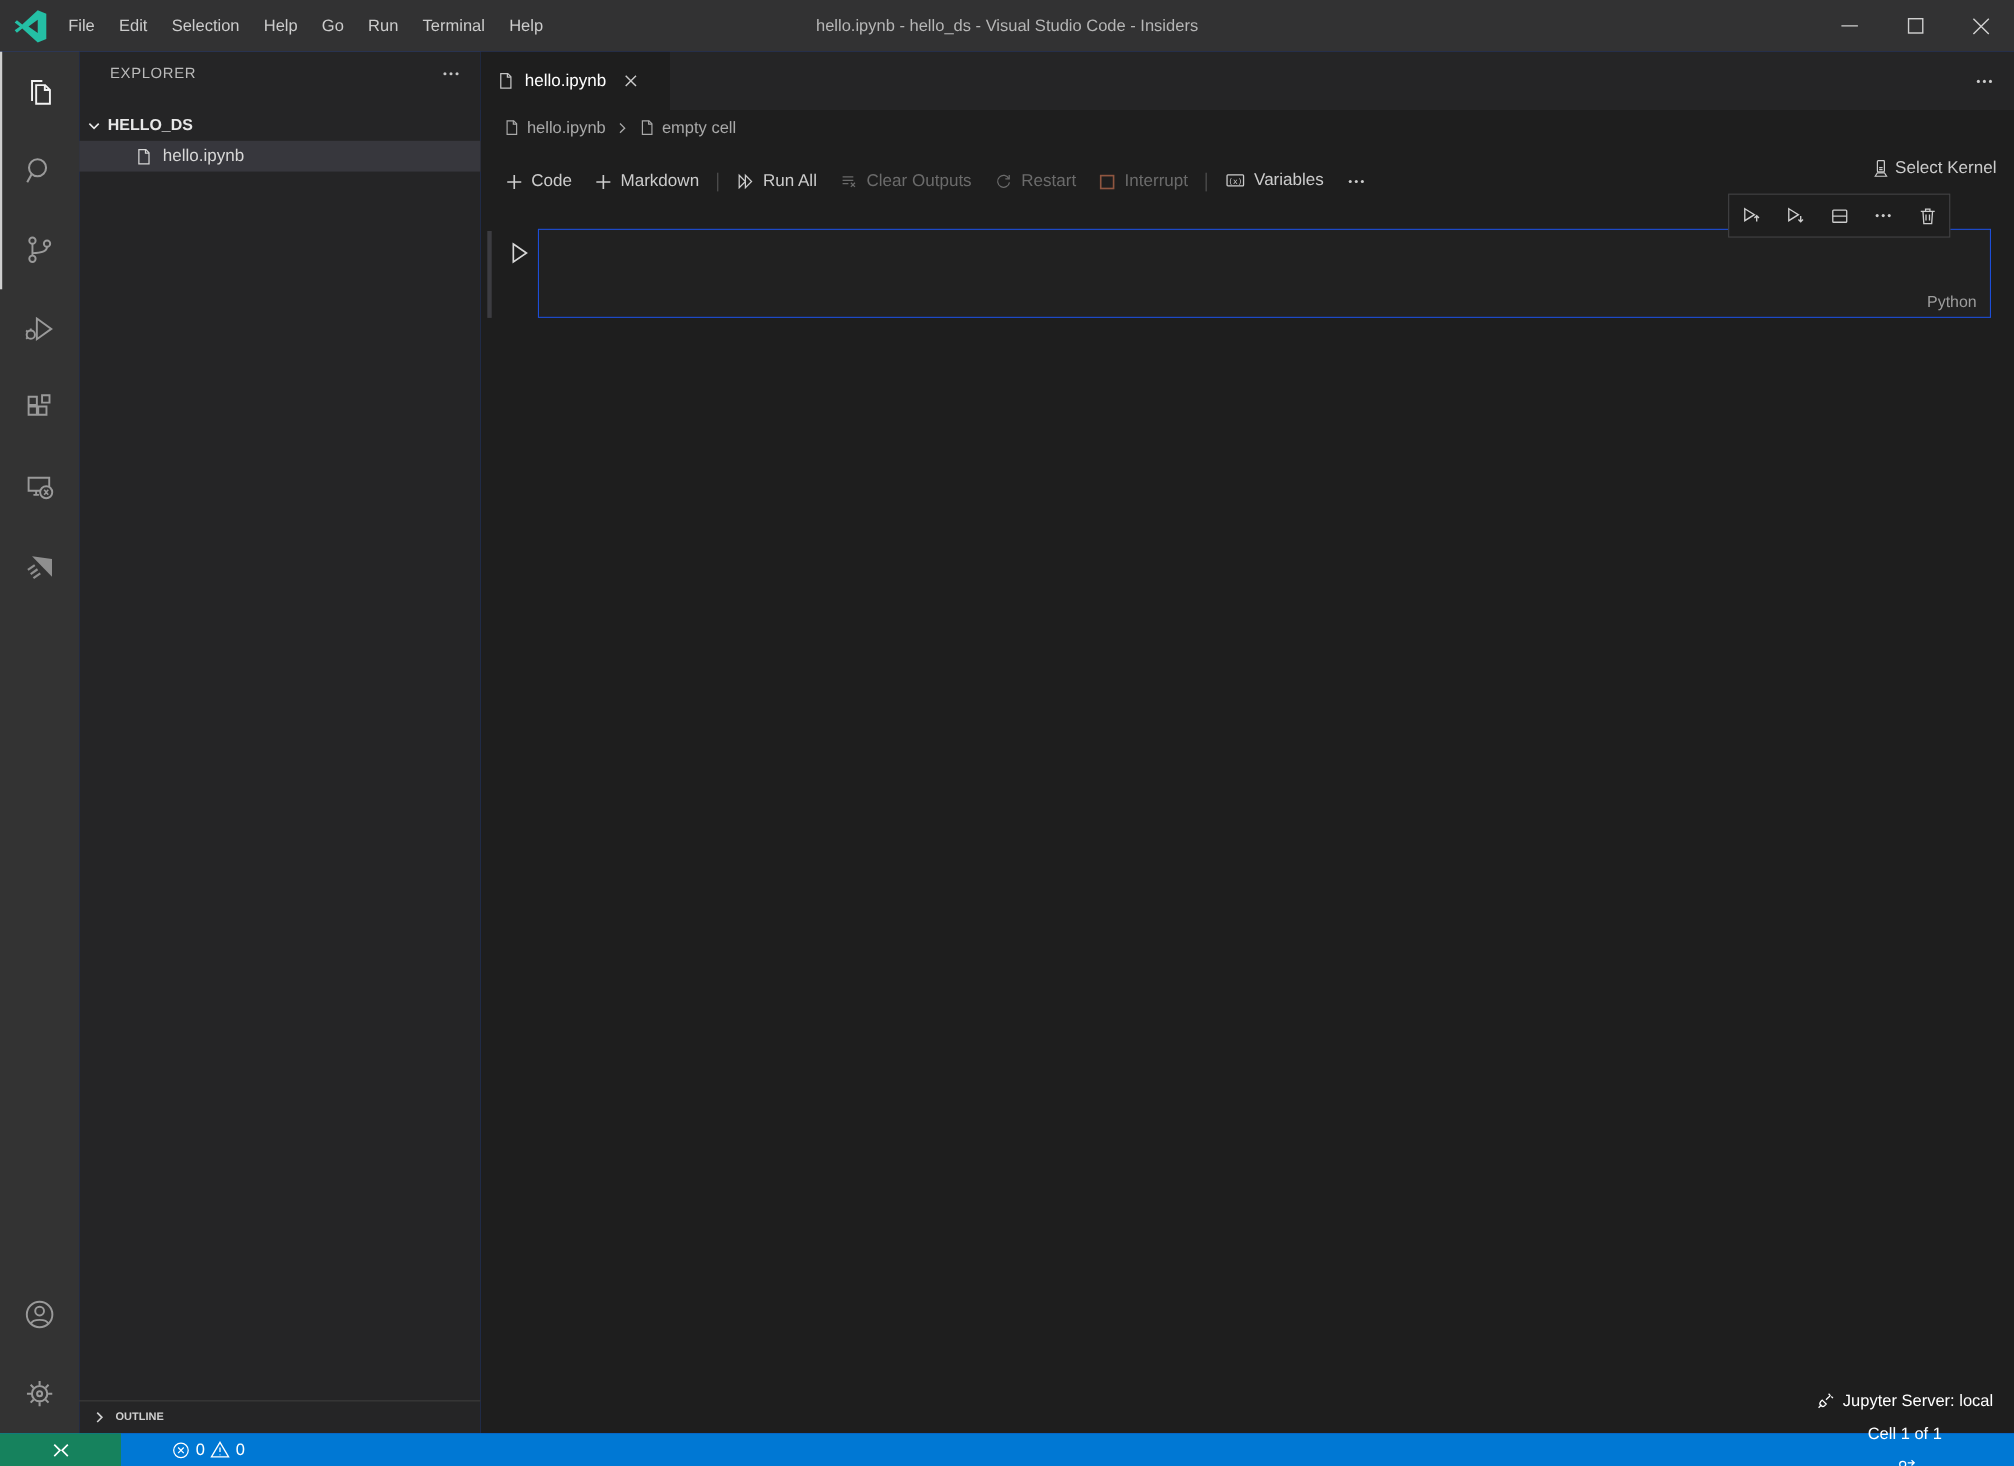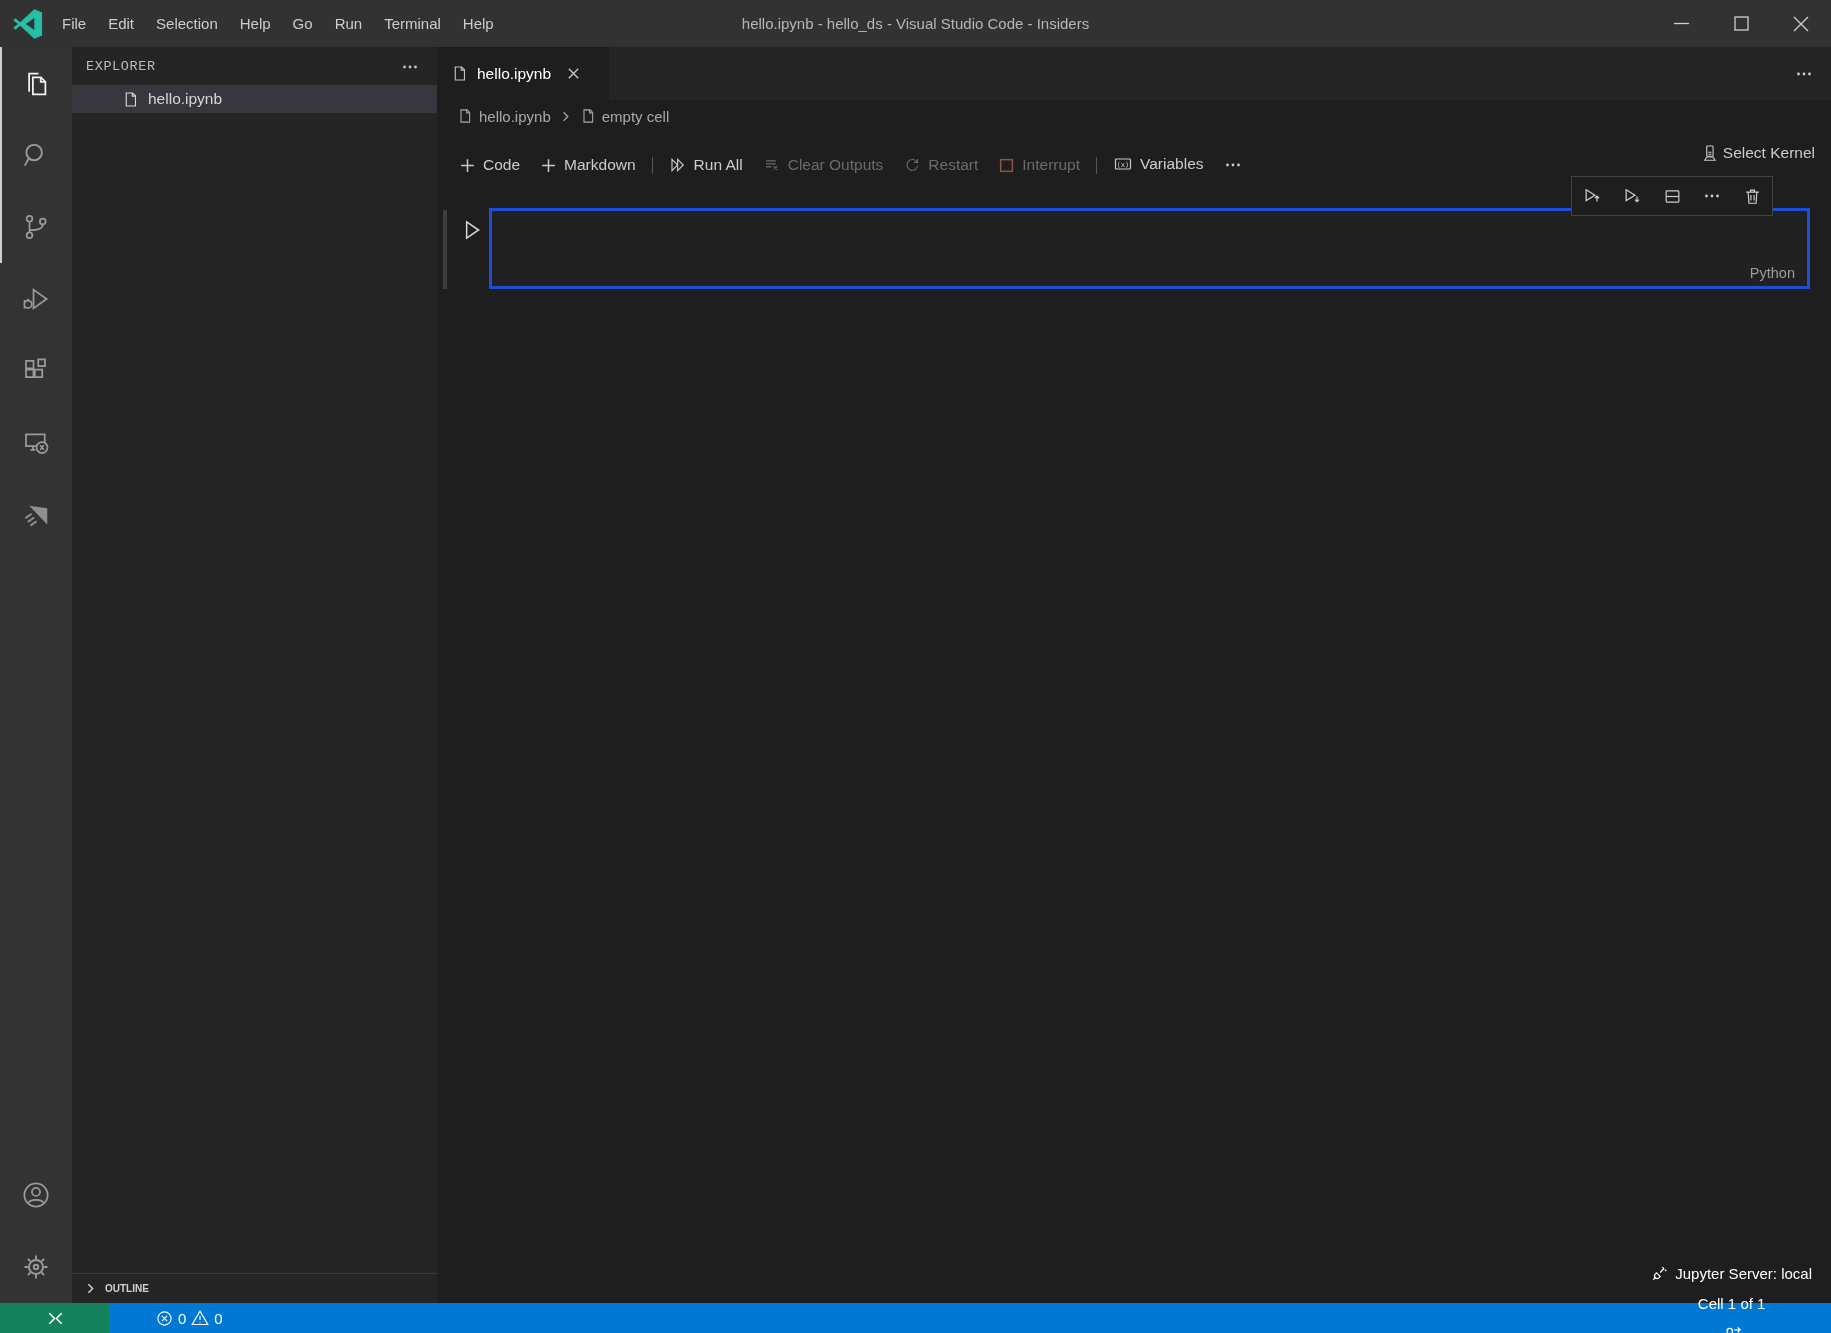--- a/index.html
+++ b/index.html
@@ -20,22 +20,22 @@
   
   .main { position:absolute; top:47px; bottom:30px; left:0; right:0; display:flex; }
 
   .activitybar { width:72px; background:#333333; position:relative; display:flex; flex-direction:column; }
   .ab-btn { width:72px; height:72px; display:flex; align-items:center; justify-content:center; color:#9a9a9a; }
   .ab-btn.active { color:#f2f2f2; }
   .ab-bottom { position:absolute; bottom:0; left:0; width:72px; display:flex; flex-direction:column; }
   .left-indicator { position:absolute; left:0; top:0; width:2px; height:216px; background:#cfcfcf; z-index:4; }
 
   .sidebar { width:365px; background:#252526; position:relative; color:#cccccc; }
-  .sb-header { height:38px; display:flex; align-items:center; padding-left:14px; font-size:13.5px;
-    letter-spacing:0.6px; color:#bbbbbb; position:relative;font-family:Liberation Mono, monospace; }
+  .sb-header { height:38px; display:flex; align-items:center; padding-left:28px; font-size:13.5px;
+    letter-spacing:0.6px; color:#bbbbbb; position:relative; }
   .sb-more { position:absolute; right:18px; top:11px; color:#c5c5c5; }
   .sb-section { height:28px; display:flex; align-items:center; padding-left:5px; gap:4px;
     font-size:14.5px; font-weight:700; color:#e8e8e8; margin-top:15px; }
   .sb-file-row { height:28px; display:flex; align-items:center; padding-left:50px; gap:9px;
     background:#37373d; color:#d7d7d7; font-size:15.5px; }
   .sb-outline { position:absolute; bottom:0; left:0; right:0; height:30px; border-top:1px solid #3c3c3c;
     display:flex; align-items:center; padding-left:10px; gap:6px; font-size:10px; font-weight:700; color:#d0d0d0; }
 
   .editor { flex:1; background:#1e1e1e; position:relative; color:#cccccc; overflow:hidden; }
 
@@ -65,21 +65,21 @@
     background:#1e1e1e; border:1px solid #434345; display:flex; align-items:center;
     justify-content:space-around; color:#cdcdcd; z-index:3; }
   .ct-btn { display:flex; align-items:center; justify-content:center; width:36px; height:36px; }
 
   
   .cell-row { position:absolute; left:0; right:0; top:161px; height:81px; }
   .cell-focus-bar { position:absolute; left:6px; top:2px; bottom:0; width:4px; background:#3c3c41; }
   .cell-run-btn { position:absolute; left:20px; top:8px; width:28px; height:28px; color:#d7d7d7;
     display:flex; align-items:center; justify-content:center; }
   .cell-editor { position:absolute; left:52px; right:21px; top:0; bottom:0; background:#212121;
-    border:3px solid #1d4ed8; }
+    border:1px solid #1d4ed8; }
   .cell-lang { position:absolute; right:12px; bottom:5px; font-size:14.5px; color:#9d9d9d; }
 
   
   .statusbar { position:absolute; left:0; right:0; bottom:0; height:30px; background:#0078d4;
     display:flex; align-items:center; color:#ffffff; font-size:15px; }
   .sb-remote { width:110px; height:30px; background:#16825d; display:flex; align-items:center;
     justify-content:center; }
   .sb-item { display:flex; align-items:center; gap:6px; padding:0 8px; height:30px; }
   .sb-problems { margin-left:38px; gap:5px; }
   .sb-right { margin-left:auto; display:flex; align-items:center; padding-right:8px;flex-direction:column; }
@@ -201,20 +201,26 @@
       <div class="sb-header">
         <span>EXPLORER</span>
         <span class="sb-more">
           <svg width="18" height="18" viewBox="0 0 18 18" fill="currentColor">
             <circle cx="3.5" cy="9" r="1.4"></circle>
               <circle cx="9" cy="9" r="1.4"></circle>
               <circle cx="14.5" cy="9" r="1.4"></circle>
           </svg>
         </span>
       </div>
+      <div class="sb-section">
+        <svg width="17" height="17" viewBox="0 0 16 16" fill="none" stroke="currentColor" stroke-width="1.4">
+            <path d="M4 6l4 4 4-4"></path>
+          </svg>
+        <span>HELLO_DS</span>
+      </div>
       <div class="sb-file-row">
         <svg class="ticon" width="17" height="17" viewBox="0 0 24 24" fill="none" stroke="currentColor" stroke-width="1.6">
           <path d="M6 2.8h9l4 4v14.4H6z"></path>
             <path d="M14.5 2.8v4.5H19"></path>
         </svg>
         <span>hello.ipynb</span>
       </div>
       <div class="sb-outline">
         <svg width="17" height="17" viewBox="0 0 16 16" fill="none" stroke="currentColor" stroke-width="1.4">
             <path d="M6 4l4 4-4 4"></path>

